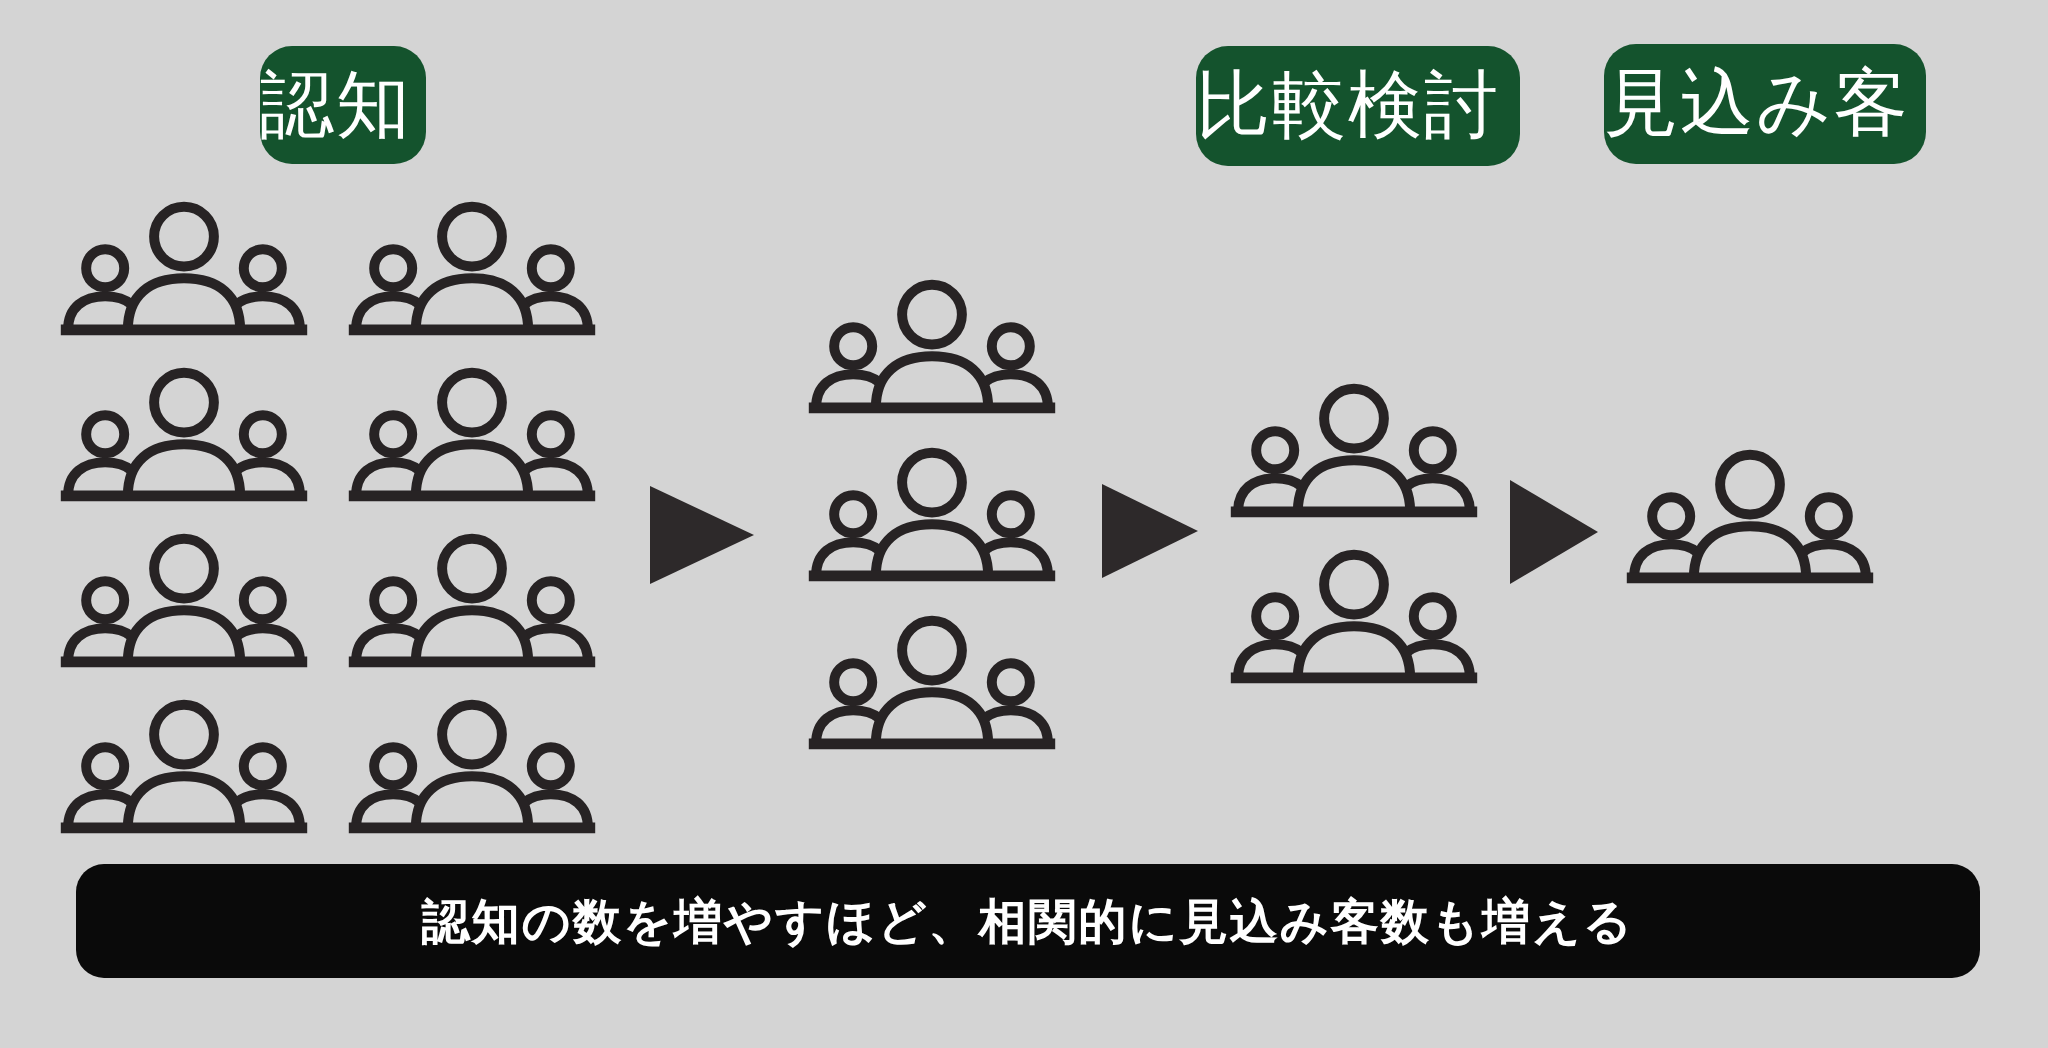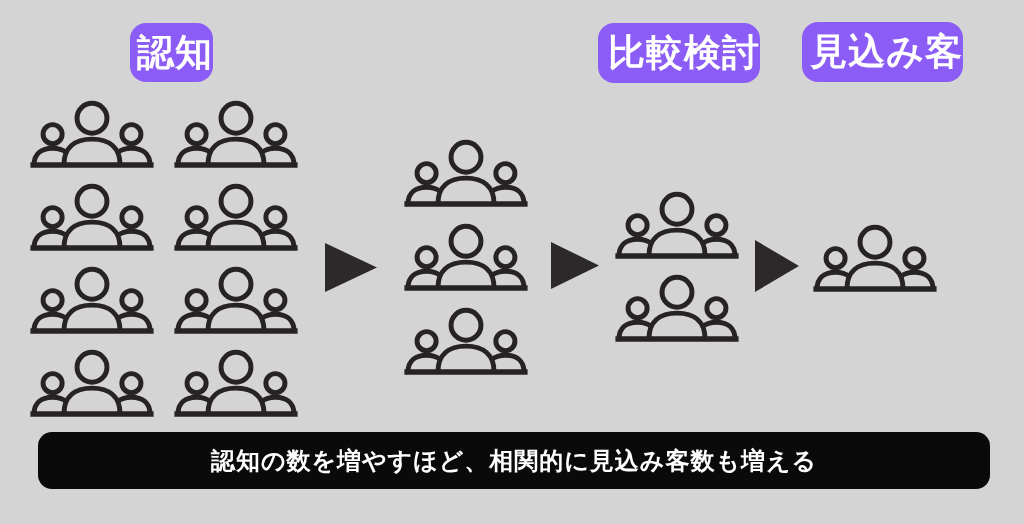--- a/index.html
+++ b/index.html
@@ -7,24 +7,24 @@
     width:1024px;height:524px;
     background:#d4d4d4;
     font-family:"Liberation Sans",sans-serif;
     position:relative;overflow:hidden;
   }
   .canvas{position:absolute;left:0;top:0;width:1024px;height:524px;}
 
   
   .stage-label{
     position:absolute;
-    background:#8b5cf6;color:#ffffff;
+    background:#14532d;color:#ffffff;
     border-radius:16px;
-    font-weight:bold;font-size:37px;
-    display:flex;align-items:center;justify-content:flex-end;
+    font-weight:normal;font-size:37px;
+    display:flex;align-items:center;justify-content:flex-start;
     white-space:nowrap;letter-spacing:1px;
   }
   .lbl-1{left:130px;top:23px;width:83px;height:59px;}
   .lbl-2{left:390px;top:23px;width:163px;height:60px;}
   .lbl-3{left:598px;top:23px;width:162px;height:60px;}
   .lbl-4{left:802px;top:22px;width:161px;height:60px;}
 
   
   .icon-grid{position:absolute;display:flex;}
   .grid-1{left:24px;top:97px;width:288px;flex-wrap:wrap;column-gap:8px;row-gap:6px;}

